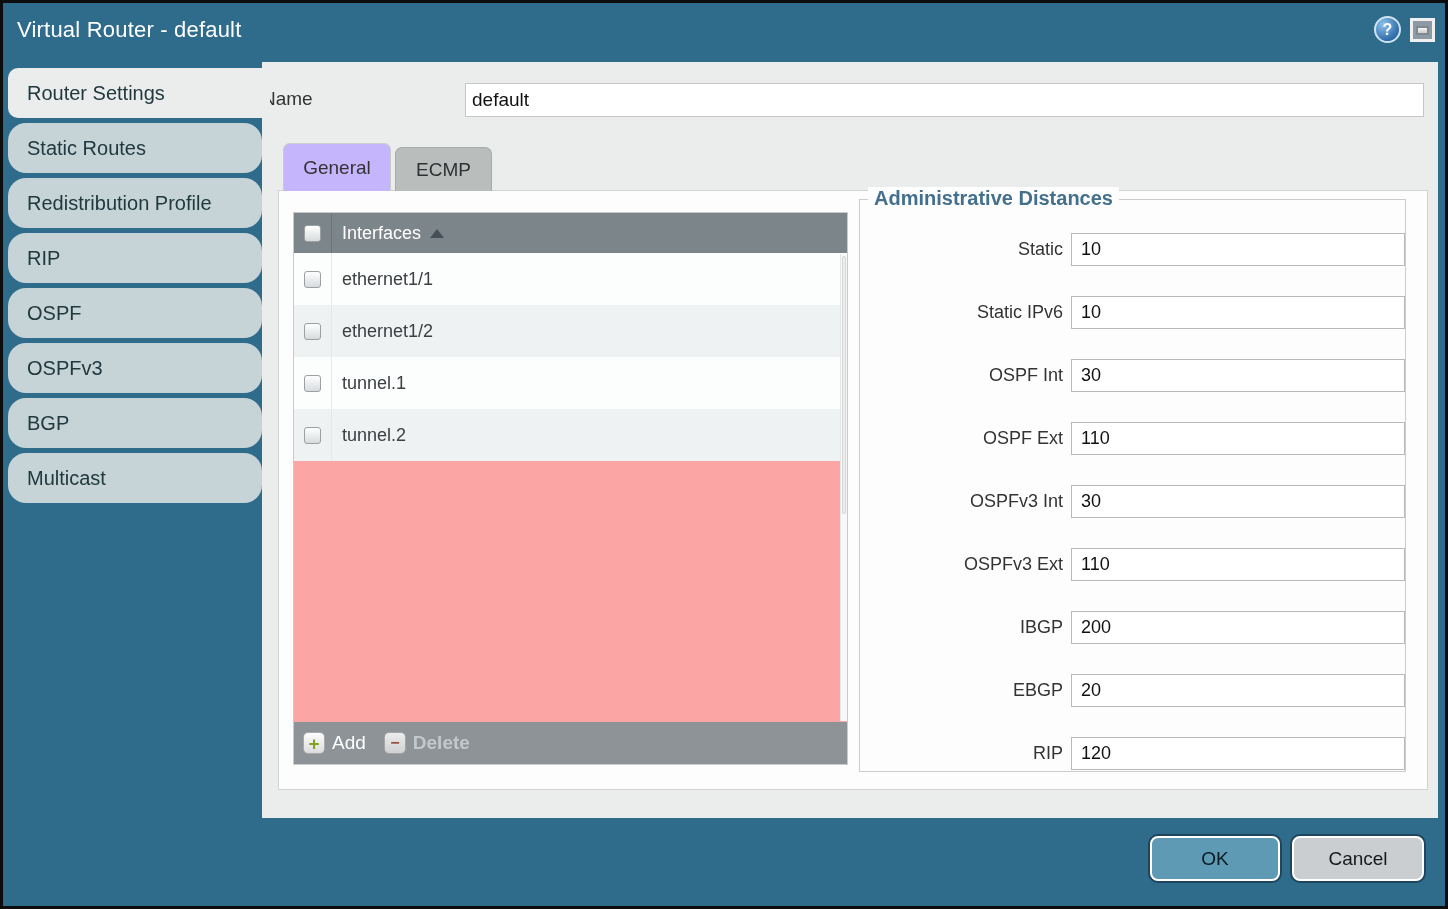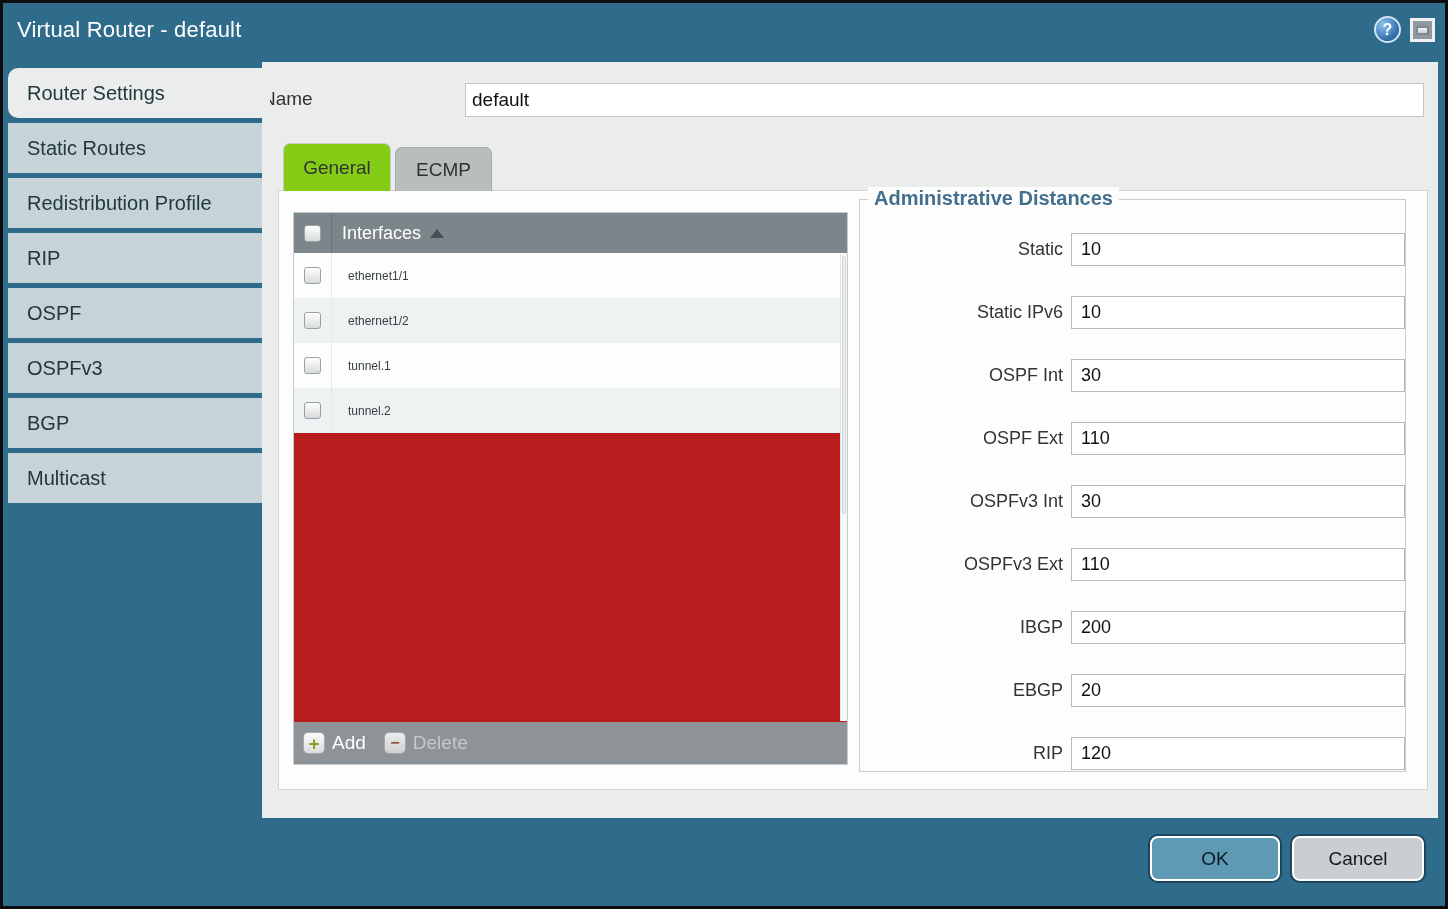--- a/index.html
+++ b/index.html
@@ -11,65 +11,65 @@
   .title{position:absolute;left:17px;top:0;height:62px;line-height:60px;color:#fff;font-size:22px;letter-spacing:.2px;}
   .help-icon{position:absolute;right:47px;top:16px;width:27px;height:27px;border-radius:50%;
              background:radial-gradient(circle at 32% 28%,#8ec2ec,#2f6ca9 70%);
              border:2px solid #cfe3f3;color:#fff;font-weight:bold;font-size:16px;
              display:flex;align-items:center;justify-content:center;cursor:pointer;}
   .win-icon{position:absolute;right:13px;top:18px;width:25px;height:24px;background:#8d9aa3;
             border:3px solid #f0f0f0;display:flex;align-items:center;justify-content:center;cursor:pointer;}
   .win-icon .inner{width:13px;height:9px;border:2px solid #7d8890;background:linear-gradient(#f4f4f4,#cfcfcf);}
   
   .sidebar{position:absolute;left:8px;top:68px;width:262px;z-index:3;}
-  .side-tab{width:254px;height:50px;margin-bottom:5px;border-radius:0;background:#c6d4d7;
+  .side-tab{width:254px;height:50px;margin-bottom:5px;border-radius:18px;background:#c6d4d7;
             color:#22383f;font-size:20px;display:flex;align-items:center;padding-left:19px;cursor:pointer;}
   .side-tab.active{width:262px;background:#ebedec;border-radius:10px 0 0 10px;}
   
   .card{position:absolute;left:262px;top:62px;width:1176px;height:756px;background:#ebedec;z-index:2;}
   .name-label{position:absolute;left:0;top:26px;width:196px;text-align:left;font-size:19px;color:#333;}
   .name-input{position:absolute;left:203px;top:21px;width:959px;height:34px;border:1px solid #c6c6c6;
               background:#fff;font-size:19px;color:#111;padding:0 0 0 6px;outline:none;}
   .tab{position:absolute;z-index:4;display:flex;align-items:center;justify-content:center;
        font-size:19px;border-radius:7px 7px 0 0;cursor:pointer;}
-  .tab.general{left:21px;top:81px;width:108px;height:48px;background:#84cc16;color:#333;
+  .tab.general{left:21px;top:81px;width:108px;height:48px;background:#c4b5fd;color:#333;
                border:1px solid #c9caca;border-bottom:none;}
   .tab.ecmp{left:133px;top:85px;width:97px;height:44px;background:#b9bdbc;color:#2e3234;
             border:1px solid #a7abaa;border-bottom:none;}
   .panel{position:absolute;left:16px;top:128px;width:1150px;height:600px;background:#fdfdfd;
          border:1px solid #d2d3d3;z-index:3;}
   
-  .iface-table{position:absolute;left:14px;top:21px;width:555px;height:553px;background:#b91c1c;
+  .iface-table{position:absolute;left:14px;top:21px;width:555px;height:553px;background:#fca5a5;
                border:1px solid #c9cbcb;}
   .thead{position:absolute;left:0;top:0;width:100%;height:40px;background:#7c8589;display:flex;align-items:center;cursor:pointer;}
   .cb-cell{width:38px;min-width:38px;display:flex;align-items:center;justify-content:center;}
   .thead .cb-cell{border-right:1px solid #6d767b;height:100%;}
   .checkbox{width:17px;height:17px;border:1px solid #9aa0a3;border-radius:3px;
             background:linear-gradient(#ffffff,#d8dbdc);cursor:pointer;}
   .th-label{color:#fff;font-size:18px;padding-left:10px;}
   .sort-up{width:0;height:0;margin-left:9px;border-left:7px solid transparent;
            border-right:7px solid transparent;border-bottom:9px solid #454f58;display:inline-block;}
   .tbody{position:absolute;left:0;top:40px;width:100%;bottom:42px;overflow:hidden;}
-  .iface-row{height:45px;display:flex;align-items:center;font-size:12px;color:#3c4043;cursor:pointer;background:#fcfdfd;gap:6px;}
+  .iface-row{height:52px;display:flex;align-items:center;font-size:18px;color:#3c4043;cursor:pointer;background:#fcfdfd;}
   .iface-row:nth-child(even){background:#eef2f3;}
   .iface-row .cb-cell{border-right:1px solid #e6e9e9;height:100%;}
   .row-label{padding-left:10px;}
   .scroll-track{position:absolute;right:0;top:41px;bottom:43px;width:7px;background:#f7f8f8;border-left:1px solid #e3e5e6;}
   .scroll-thumb{position:absolute;left:1px;top:2px;width:4px;height:258px;background:#ededed;border:1px solid #d4d6d7;border-radius:2px;}
   .tfoot{position:absolute;left:0;bottom:0;width:100%;height:42px;background:#8d9397;display:flex;
          align-items:center;padding-left:9px;}
   .foot-btn{display:flex;align-items:center;margin-right:18px;cursor:pointer;}
   .icon-sq{width:22px;height:22px;border-radius:5px;border:1px solid #a9a9a9;margin-right:7px;
            background:linear-gradient(#fdfdfd,#dcdcdc);display:flex;align-items:center;justify-content:center;
            font-weight:bold;font-size:19px;line-height:1;}
   .plus-glyph{color:#7fa421;}
   .minus-glyph{color:#9b4334;font-size:16px;}
   .foot-btn .lbl{color:#fff;font-size:19px;}
   .foot-btn.disabled{cursor:default;}
-  .foot-btn.disabled .lbl{color:#c2c8cb;}
+  .foot-btn.disabled .lbl{color:#c2c8cb;font-weight:bold;}
   .foot-btn.disabled .icon-sq{opacity:.85;}
   
   .fieldset{position:absolute;left:580px;top:8px;width:547px;height:573px;border:1px solid #cccccc;}
   .legend{position:absolute;top:-13px;left:8px;background:#fdfdfd;padding:0 6px;color:#44708e;
           font-size:20px;font-weight:bold;}
   .ad-rows{padding-top:32px;}
   .ad-row{height:34px;margin-bottom:29px;display:flex;align-items:center;justify-content:flex-end;}
   .ad-label{width:184px;text-align:right;font-size:18px;color:#333;padding-right:8px;}
   .ad-input{width:334px;height:33px;border:1px solid #b9b9b9;background:#fff;font-size:18px;color:#111;
             padding:0 0 0 9px;outline:none;}

